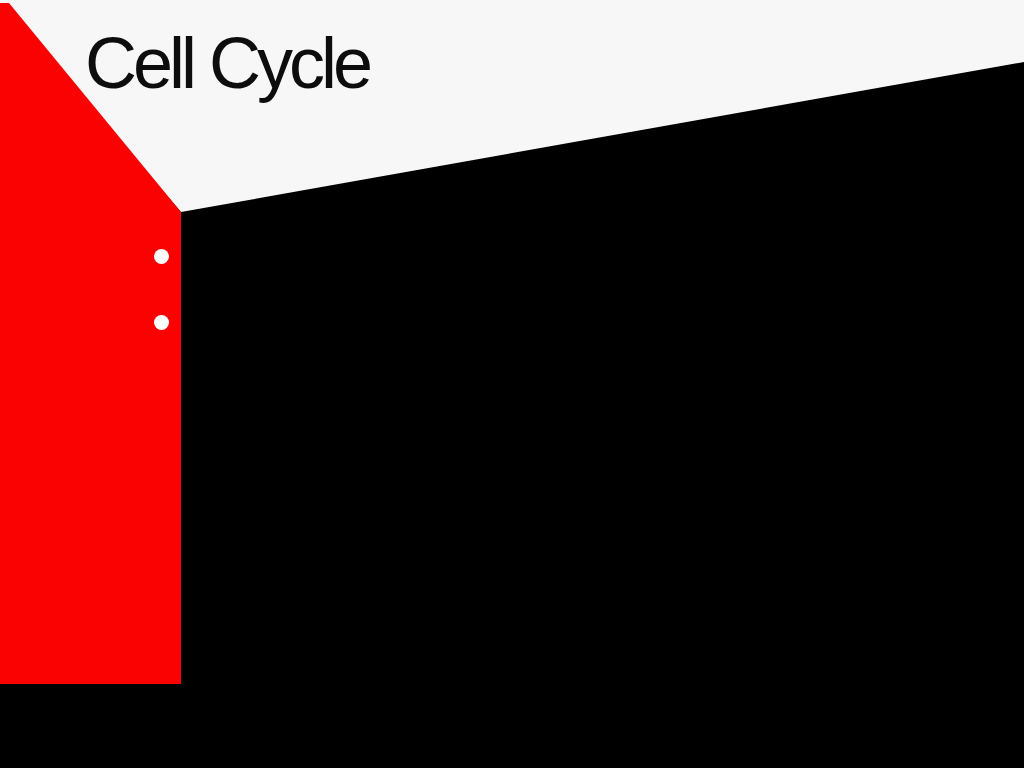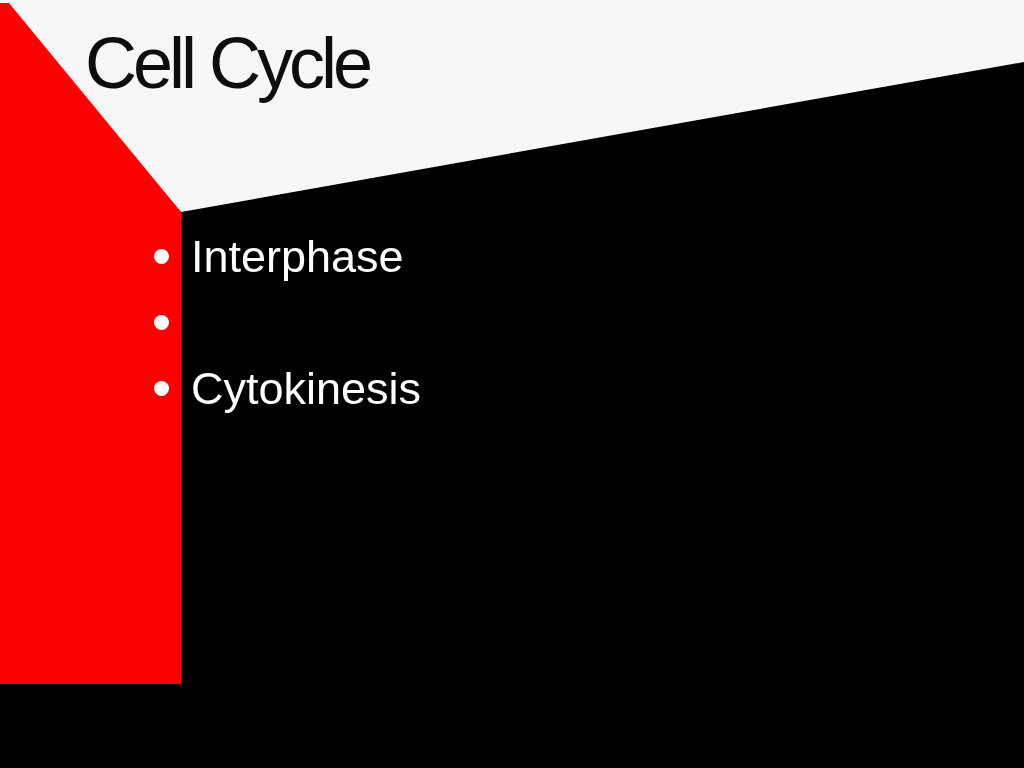--- a/index.html
+++ b/index.html
@@ -80,23 +80,18 @@
 
 <div class="slide">
   <div class="paper-wedge"></div>
   <div class="red-ribbon"></div>
 
   <h1 class="slide-title">Cell Cycle</h1>
 
   <ul class="bullet-list">
     <li class="bullet-item">
       <span class="bullet-dot"></span>
-      <span class="bullet-label">Interphase</span>
     </li>
     <li class="bullet-item">
       <span class="bullet-dot"></span>
-    </li>
-    <li class="bullet-item">
-      <span class="bullet-dot"></span>
-      <span class="bullet-label">Cytokinesis</span>
     </li>
   </ul>
 </div>
 
 </body></html>

